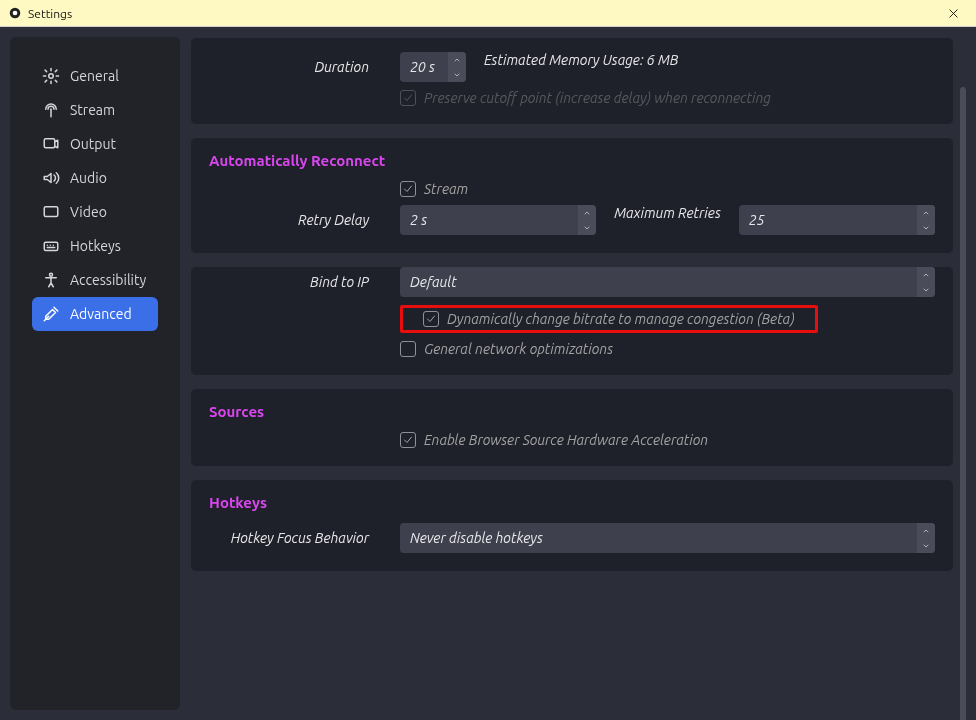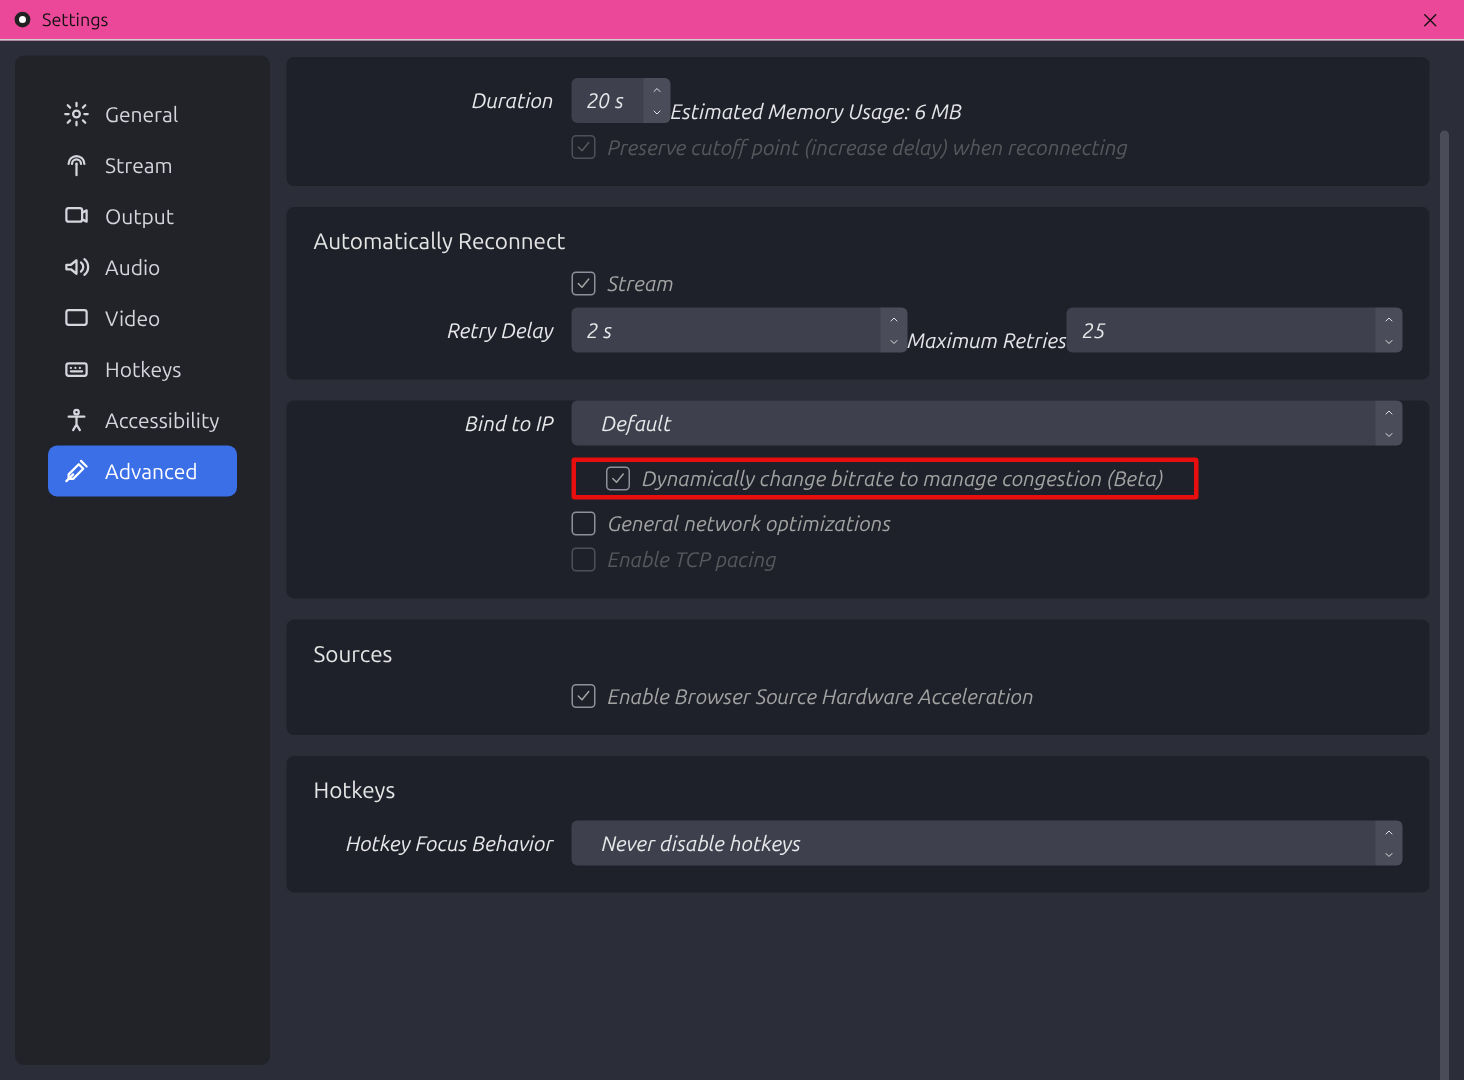--- a/index.html
+++ b/index.html
@@ -1,20 +1,20 @@
 <!DOCTYPE html>
 <html><head>
 <meta charset="utf-8">
 <style>
   * { box-sizing: border-box; margin: 0; padding: 0; font-family: -apple-system, "Segoe UI", Ubuntu, Roboto, sans-serif; font-size: 14px; }
   html, body { height: 100%; }
   body { width: 976px; height: 720px; background: #2b2e38; color: #e2e2e6; overflow: hidden; }
 
   
-  .titlebar { height: 27px; background: #ec4899; display: flex; align-items: center; border-bottom: 1px solid #d0d0d0; }
+  .titlebar { height: 27px; background: #fef9c3; display: flex; align-items: center; border-bottom: 1px solid #d0d0d0; }
   .titlebar .app-icon { width: 14px; height: 14px; margin-left: 8px; }
   .titlebar .title { color: #111; margin-left: 6px; font-size: 12px; }
   .titlebar .spacer { flex: 1; }
   .titlebar .close { width: 45px; height: 27px; display:flex; align-items:center; justify-content:center; color:#111; }
   .titlebar .close svg { width:11px; height:11px; }
 
   .container { display:flex; height: calc(100% - 27px); padding: 10px 10px 10px 10px; gap: 10px; }
 
   
   .sidebar { width: 170px; background: #212329; border-radius: 6px; padding: 22px; }
@@ -24,42 +24,42 @@
   .nav-item svg { width:18px; height:18px; }
 
   
   .main { flex:1; position:relative; }
   .scroll-track { position:absolute; right:0; top:0; bottom:0; width:8px; }
   .scroll-thumb { position:absolute; right:0; top:50px; width:6px; height:640px; background:#4a4d57; border-radius:3px; }
 
   
   .section { background:#1f212a; border:1px solid #2c2e37; border-radius:6px; padding:0 18px 18px 18px; margin-bottom:12px; margin-right:12px; }
   .section.no-title { padding-top: 14px; }
-  .section-title { font-weight:400; font-size:15px; color:#e5e5e5; padding-top:14px; padding-bottom:12px; }
+  .section-title { font-weight:700; font-size:15px; color:#d946ef; padding-top:14px; padding-bottom:12px; }
 
   
   .row { display:flex; align-items:center; gap:12px; margin-bottom:8px;font-style:italic; }
   .row:last-child { margin-bottom: 0; }
   .label-col { width: 160px; text-align:right; color:#e8e8ea; }
-  .field-col { flex:1; display:flex; align-items:flex-end; gap:0; }
+  .field-col { flex:1; display:flex; align-items:flex-start; gap:18px;margin-left:19px; }
   
   .check { display:flex; align-items:center; gap:8px; color:#a3a3a3; }
   .check.disabled { opacity:0.42; }
   .check-box { width:16px; height:16px; border:1px solid #8e909b; border-radius:3px; display:flex; align-items:center; justify-content:center; flex-shrink:0; }
   .check-box svg { width:12px; height:12px; display:none; }
   .check.checked .check-box svg { display:block; }
   
   .spinbox { display:flex; align-items:stretch; height:30px; background:#3e414d; border-radius:4px; overflow:hidden; }
   .spinbox .value { padding:0 10px; display:flex; align-items:center; color:#e8e8ea; min-width:48px; }
   .spinbox .steppers { width:18px; background:#4a4d59; display:flex; flex-direction:column; }
   .spinbox .step { flex:1; display:flex; align-items:center; justify-content:center; }
   .spinbox .step svg { width:8px; height:8px; }
   
   .select { display:flex; align-items:stretch; height:30px; background:#3e414d; border-radius:4px; overflow:hidden; flex:1; }
-  .select .value { flex:1; padding:0 20px; display:flex; align-items:center; color:#e8e8ea; }
+  .select .value { flex:1; padding:0 10px; display:flex; align-items:center; color:#e8e8ea; }
   .select .steppers { width:18px; background:#4a4d59; display:flex; flex-direction:column; }
   .select .step { flex:1; display:flex; align-items:center; justify-content:center; }
   .select .step svg { width:8px; height:8px; }
   
   .info-text { color:#e6e6ea; }
 
   .highlight-box { border:3px solid #e90e0e; border-radius:2px; padding:3px 20px; display:inline-flex; align-items:center; }
 
   
   svg { stroke: currentColor; fill: none; stroke-width: 2; stroke-linecap: round; stroke-linejoin: round; }
@@ -293,29 +293,20 @@
       </div>
       <div class="row">
         <div class="label-col"></div>
         <div class="field-col">
           <div class="check">
             <span class="check-box"></span>
             <span>General network optimizations</span>
           </div>
         </div>
       </div>
-      <div class="row">
-        <div class="label-col"></div>
-        <div class="field-col">
-          <div class="check disabled">
-            <span class="check-box"></span>
-            <span>Enable TCP pacing</span>
-          </div>
-        </div>
-      </div>
     </div>
 
     <div class="section">
       <div class="section-title">Sources</div>
       <div class="row">
         <div class="label-col"></div>
         <div class="field-col">
           <div class="check checked">
             <span class="check-box">
                 <svg viewBox="0 0 24 24">

